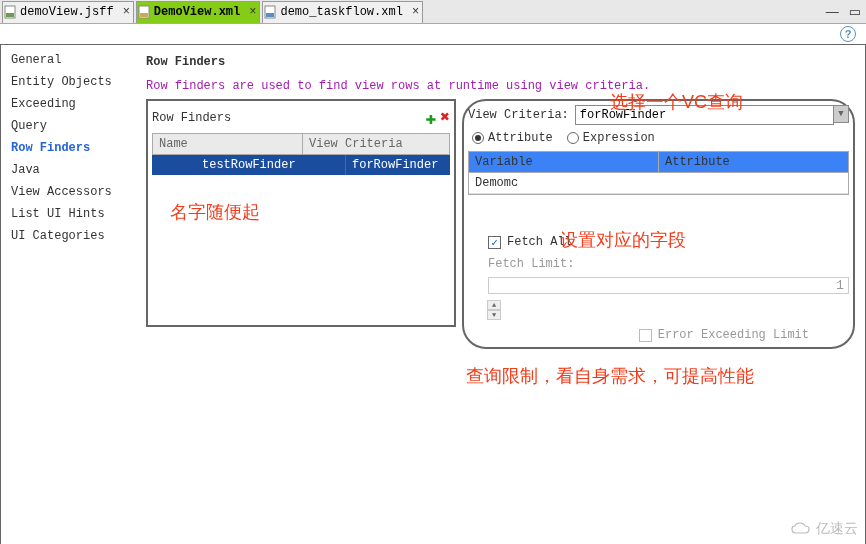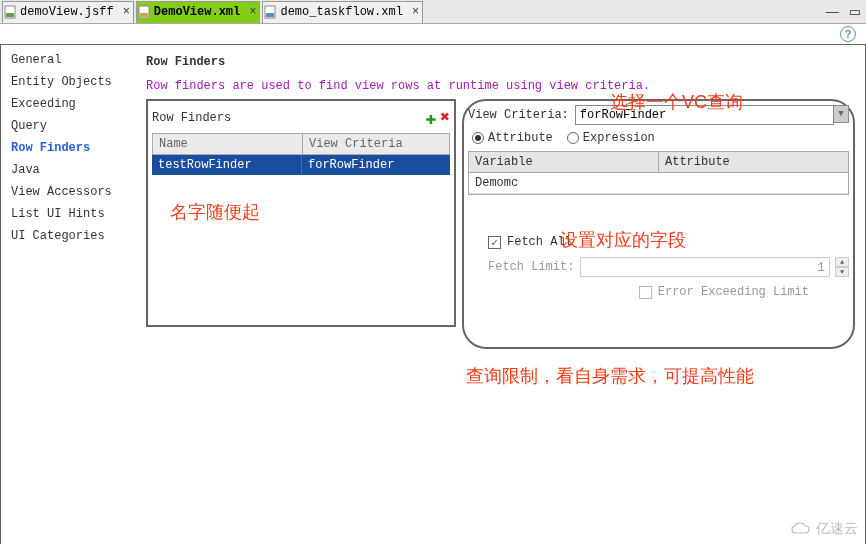--- a/index.html
+++ b/index.html
@@ -36,47 +36,47 @@
     .box-header-title { color: #333; }
     .box-header-icons { display: flex; gap: 4px; }
     .icon-add { color: #1a9b1a; font-size: 18px; font-weight: bold; cursor: pointer; }
     .icon-delete { color: #d22; font-size: 16px; font-weight: bold; cursor: pointer; }
     
     .table-hdr { display: flex; background: #eaeaea; border: 1px solid #aaa; }
     .table-hdr .col, .table-row .col { padding: 3px 6px; border-right: 1px solid #aaa; }
     .table-hdr .col:last-child, .table-row .col:last-child { border-right: none; }
     .col-name { width: 150px; }
     .col-vc { flex: 1; }
-    .table-row { display: flex; }
+    .table-row { display: flex; padding-left: 44px; }
     .table-row.selected { background: #1b4d9e; color: #fff; }
     .table-row.selected .col { border-right-color: #3a6db6; }
     
     .annotation { color: #f33c1a; font-size: 18px; position: absolute; font-family: "Microsoft YaHei", sans-serif; }
     
     .vc-row { display: flex; align-items: center; gap: 6px; margin-bottom: 6px; }
     .vc-label { color: #333; }
     .vc-select { flex: 1; border: 1px solid #888; height: 20px; padding: 0 4px; font-family: inherit; font-size: 12px; }
     .vc-dropdown-btn { width: 16px; height: 18px; background: #ccc; border: 1px solid #888; font-size: 9px; text-align: center; line-height: 16px; margin-left: -1px; }
     
     .radio-row { display: flex; gap: 14px; margin-bottom: 6px; align-items: center; padding-left: 4px; }
     .radio-opt { display: flex; align-items: center; gap: 4px; cursor: pointer; color: #333; }
     .radio-circle { width: 12px; height: 12px; border: 1px solid #666; border-radius: 50%; display: flex; align-items: center; justify-content: center; }
     .radio-circle.checked::after { content: ""; width: 6px; height: 6px; background: #333; border-radius: 50%; }
     
     .attr-table { border: 1px solid #aaa; }
-    .attr-table .hdr { display: flex; background: #e5e5e5; border-bottom: 1px solid #aaa; }
+    .attr-table .hdr { display: flex; background: #3b82f6; border-bottom: 1px solid #aaa; }
     .attr-table .hdr .c, .attr-table .r .c { padding: 3px 6px; flex: 1; border-right: 1px solid #aaa; color: #333; }
     .attr-table .hdr .c:last-child, .attr-table .r .c:last-child { border-right: none; }
     .attr-table .r { display: flex; border-bottom: 1px solid #ddd; }
     
     .fetch-row { display: flex; align-items: center; gap: 6px; margin-top: 40px; padding-left: 20px; }
     .checkbox { width: 13px; height: 13px; border: 1px solid #666; display: flex; align-items: center; justify-content: center; color: #0060c0; font-weight: bold; font-size: 11px; }
     .fetch-label { color: #333; }
     
-    .fetch-limit-row { display: flex; align-items: center; gap: 6px; margin-top: 8px; padding-left: 20px; }
+    .fetch-limit-row { display: flex; gap: 6px; margin-top: 8px; padding-left: 20px; flex-direction: column; }
     .fetch-limit-label { color: #999; }
     .fetch-limit-input { flex: 1; border: 1px solid #ccc; height: 20px; padding: 0 4px; text-align: right; color: #999; font-family: inherit; }
     .spinner-btns { display: flex; flex-direction: column; margin-left: -1px; }
     .spinner-btn { width: 14px; height: 10px; background: #eee; border: 1px solid #ccc; font-size: 7px; text-align: center; line-height: 8px; }
     
     .error-row { display: flex; align-items: center; gap: 6px; justify-content: flex-end; padding-right: 40px; margin-top: 8px; }
     .checkbox-empty { width: 13px; height: 13px; border: 1px solid #bbb; }
     .error-label { color: #999; }
     
     .watermark { position: absolute; right: 8px; bottom: 6px; color: #bbb; font-size: 14px; font-family: "Microsoft YaHei"; display: flex; align-items: center; gap: 4px; }

